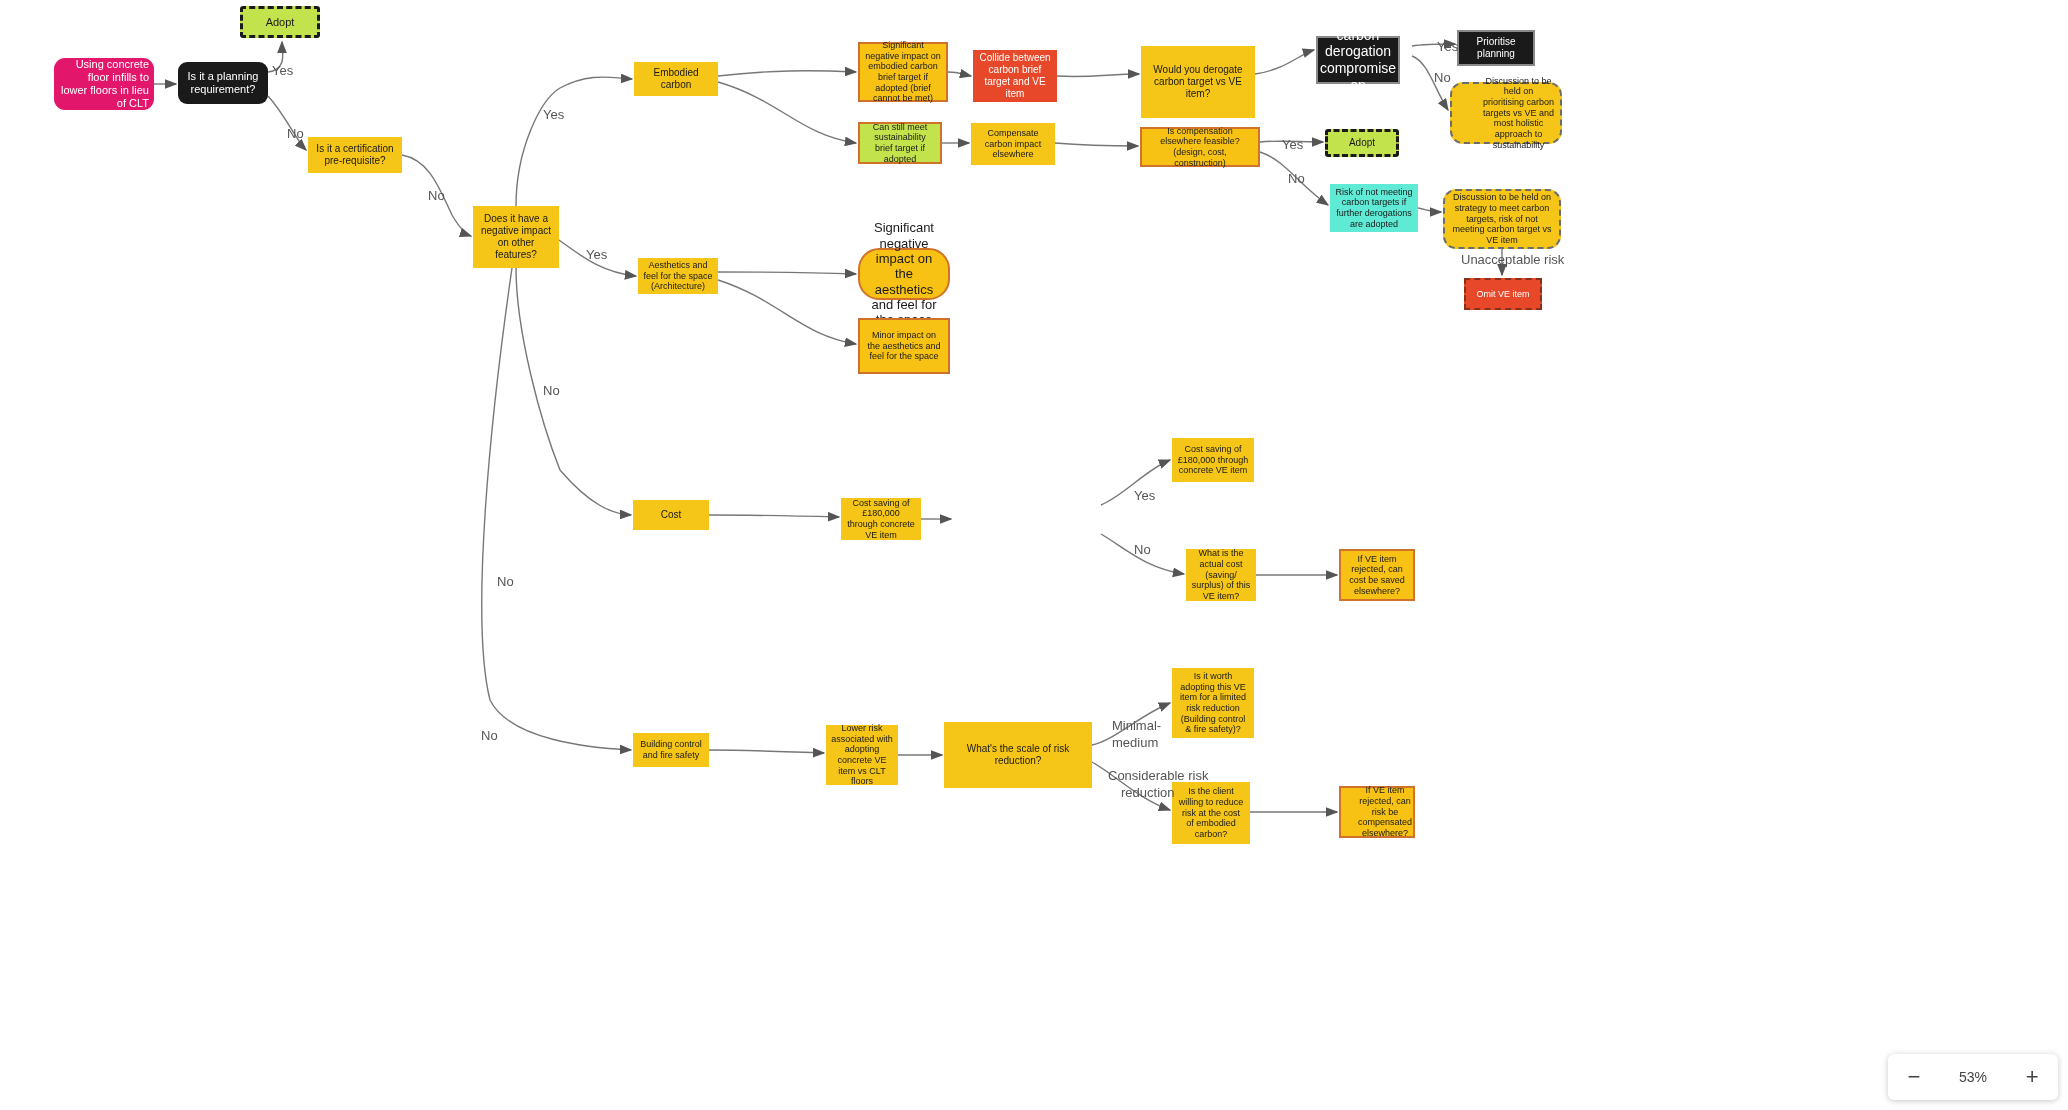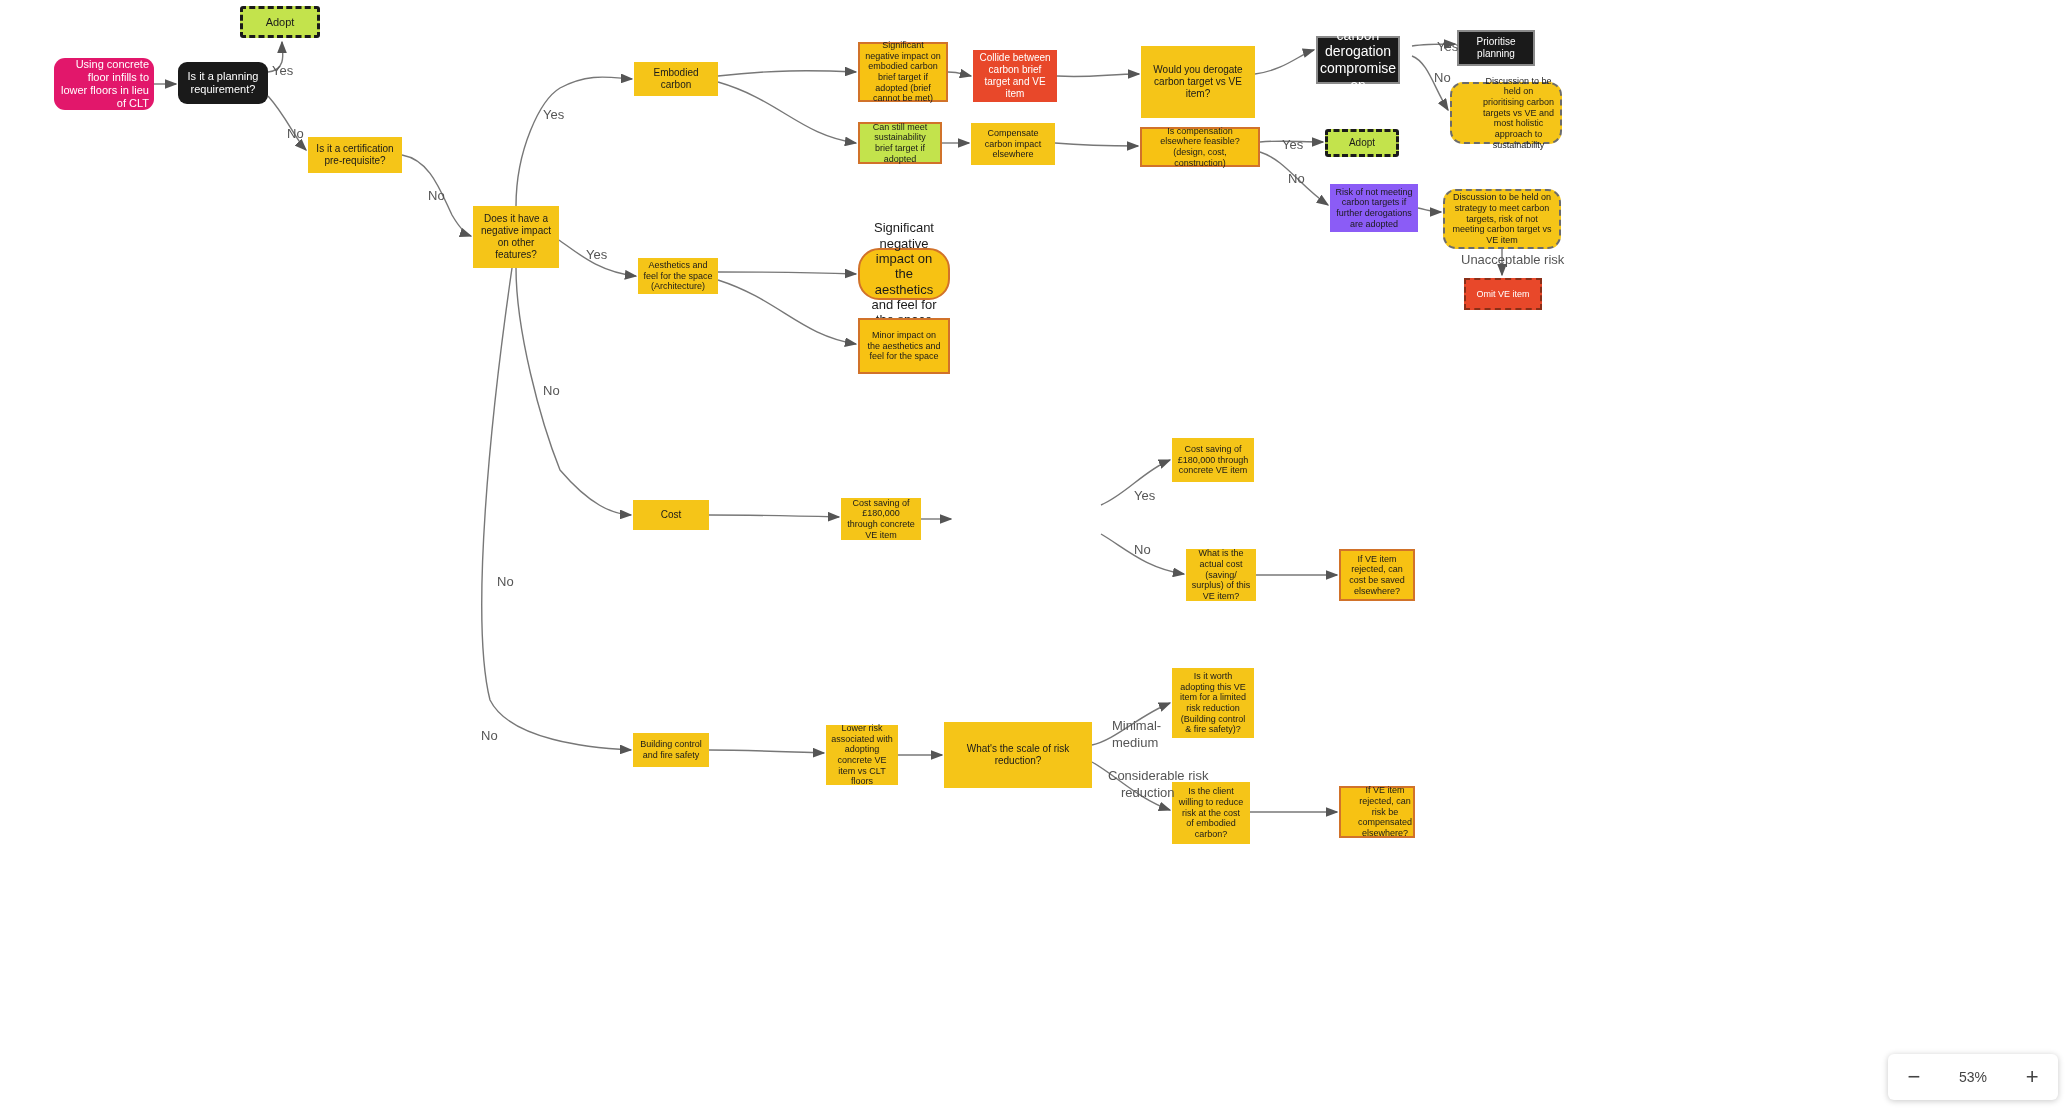--- a/index.html
+++ b/index.html
@@ -5,21 +5,21 @@
   html,body{margin:0;padding:0;background:#ffffff;}
   body{width:2068px;height:1110px;position:relative;overflow:hidden;
        font-family:"Liberation Sans","DejaVu Sans",sans-serif;}
   #canvas{position:absolute;inset:0;}
   svg.edges{position:absolute;left:0;top:0;width:2068px;height:1110px;overflow:visible;}
   .node{position:absolute;box-sizing:border-box;display:flex;align-items:center;
         justify-content:center;text-align:center;line-height:1.18;
         color:#1a1a1a;padding:3px 5px;}
   .n-yellow{background:#f5c518;}
   .n-yellow-b{background:#f7c213;border:2.5px solid #d1722a;}
-  .n-orange{background:#8b5cf6;}
+  .n-orange{background:#5eead4;}
   .n-red{background:#e8482a;color:#ffffff;}
   .n-black{background:#1a1a1a;color:#ffffff;border-radius:9px;}
   .n-black-sq{background:#1a1a1a;color:#ffffff;border:2px solid #8a8a8a;}
   .n-pink{background:#e2176b;color:#ffffff;border-radius:11px;text-align:right;}
   .n-green-dash{background:#c3e34c;border:3px dashed #1a1a1a;border-radius:3px;}
   .n-green-b{background:#c3e34c;border:2.5px solid #d1722a;}
   .n-dash-yellow{background:#f5c518;border:2.5px dashed #6b6b6b;border-radius:13px;}
   .n-red-dash{background:#e8482a;color:#ffffff;border:2.5px dashed #8a2f18;}
   .elabel{position:absolute;color:#555;font-size:13px;white-space:nowrap;}
   #zoomctl{position:absolute;right:10px;bottom:10px;width:170px;height:46px;

